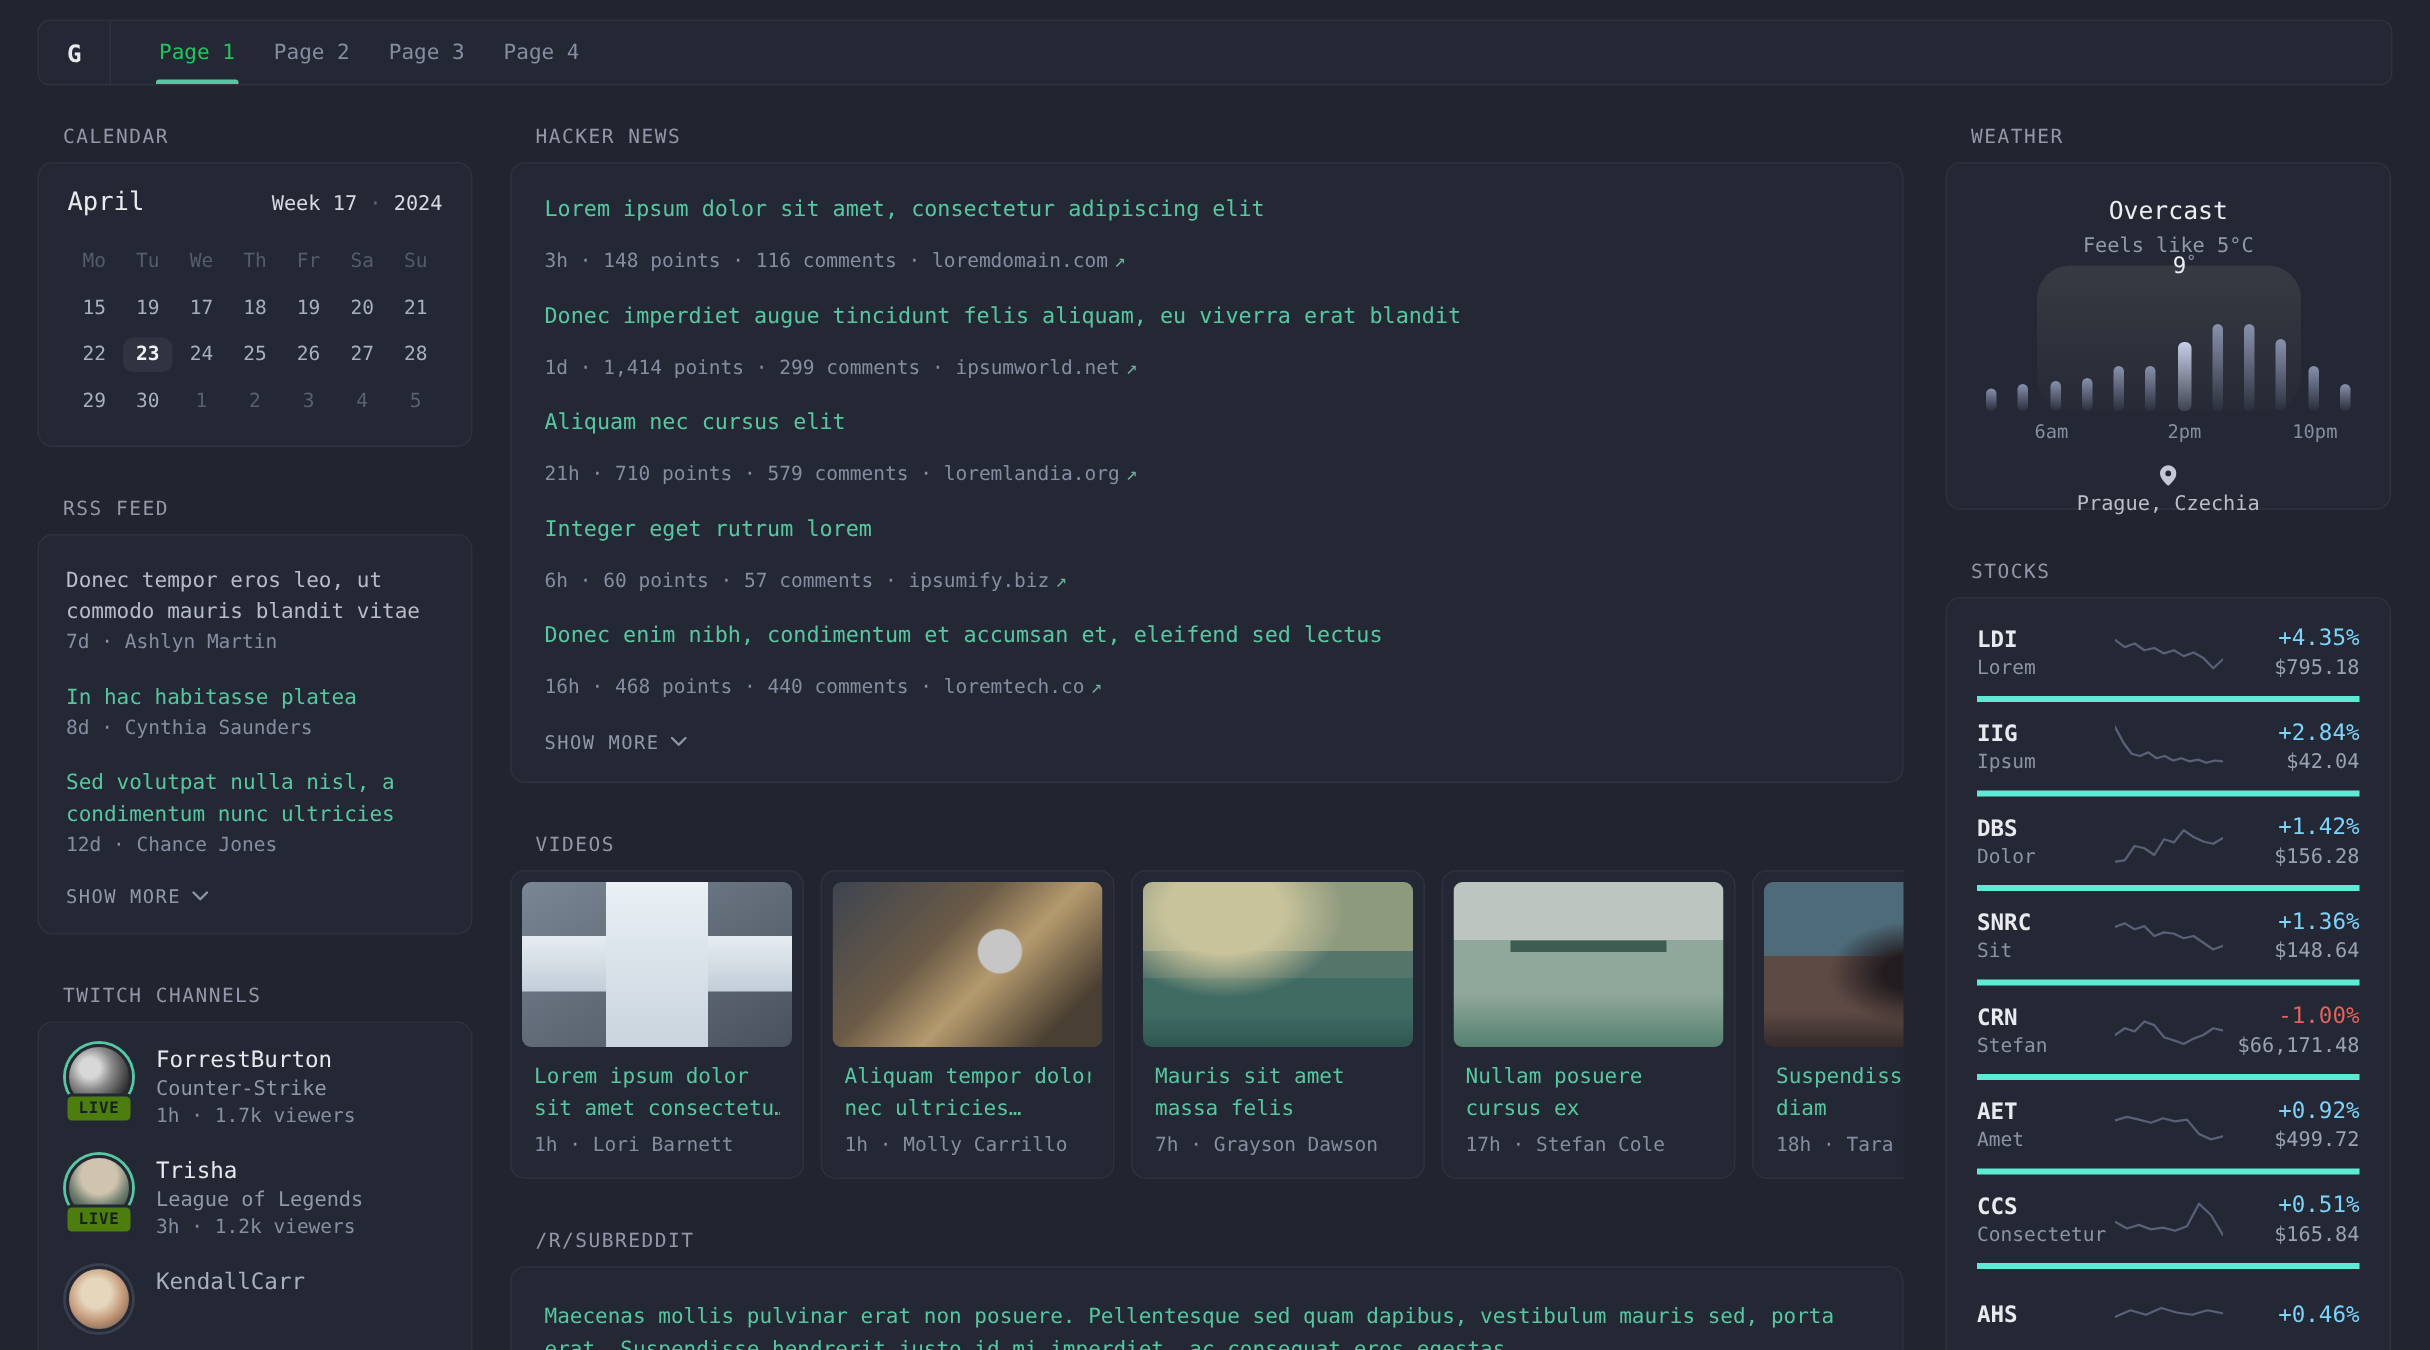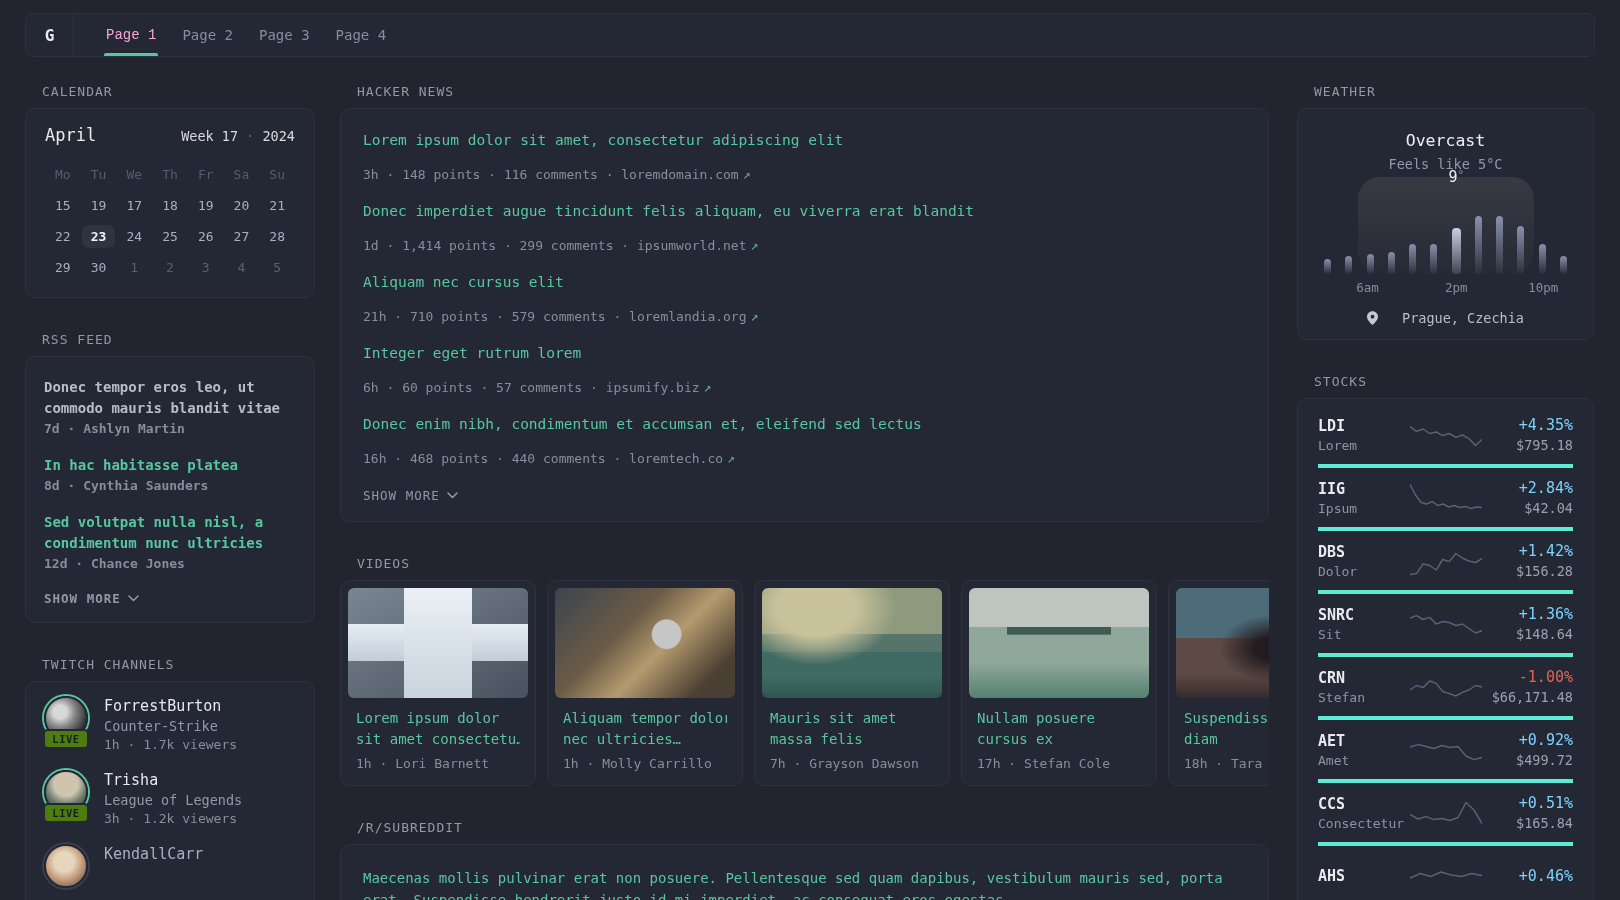--- a/index.html
+++ b/index.html
@@ -20,21 +20,21 @@
   .logo {
     width:48px; display:flex; align-items:center; justify-content:center;
     font-weight:bold; font-size:16px; color:#e8eaef;
     border-right:1px solid #2e3240;
   }
   .tabs { display:flex; align-items:stretch; margin-left:20px; }
   .tab {
     display:flex; align-items:center; padding:0 12px; margin-right:2px;
     color:#868da0; cursor:pointer; position:relative; font-size:14px;
   }
-  .tab.active { color:#f9a8d4;font-family:Liberation Mono, monospace; }
+  .tab.active { color:#22c55e; }
   .tab.active::after {
     content:""; position:absolute; left:10px; right:10px; bottom:0;
     height:3px; background:#57c7a1; border-radius:2px 2px 0 0;
   }
 
   
   .columns { display:flex; padding-top:27px; }
   .col-left  { width:290px; flex:0 0 290px; }
   .col-mid   { width:929px; flex:0 0 929px; margin-left:25px; }
   .col-right { width:297px; flex:0 0 297px; margin-left:28px; }
@@ -67,21 +67,21 @@
   .cal-grid > div { height:31px; display:flex; align-items:center; justify-content:center; font-size:13px; }
   .cal-dow { color:#565c6c; font-size:11.5px; }
   .cal-day { color:#a9afbe; }
   .cal-day.dimday { color:#5a6070; }
   .cal-day.selected span {
     background:#2f3440; color:#f0f2f5; font-weight:bold;
     padding:4px 9px; border-radius:7px;
   }
 
   
-  .rss-card { padding:20px 3px 16px 18px;font-weight:bold; }
+  .rss-card { padding:20px 3px 16px 18px; }
   .rss-item { margin-bottom:19px; }
   .rss-title { display:block; font-size:14px; line-height:21px; cursor:pointer; }
   .rss-title.muted { color:#b7bcc8; }
   .rss-item .meta { display:block; margin-top:2px; }
 
   
   .tw-card { padding:14px 16px; }
   .tw-row { display:flex; margin-bottom:18px; }
   .tw-left { width:48px; flex:0 0 48px; display:flex; flex-direction:column; align-items:center; }
   .avatar {
@@ -178,22 +178,22 @@
     background:linear-gradient(180deg,#c7cee6, rgba(199,206,230,0.15));
   }
   .wx-temp {
     position:absolute; top:-16px; left:54.4%; transform:translateX(-50%);
     color:#eceef2; font-size:15px;
   }
   .wx-temp .deg { color:#9298a8; font-size:11px; vertical-align:top; }
   .wx-times { position:relative; height:18px; margin-top:6px; }
   .wx-times span { position:absolute; transform:translateX(-50%); color:#868da0; font-size:12.5px; }
   .wx-loc {
-    display:flex; align-items:center; justify-content:center; gap:24px;
-    color:#b9bec9; font-size:13.5px; margin-top:12px;
+    display:flex; align-items:center; justify-content:center; gap:4px;
+    color:#b9bec9; font-size:13.5px; margin-top:12px;flex-direction:column;
   }
   .pin { color:#c3c8d4; }
 
   
   .stocks-card { padding:6px 20px; min-height:505px; }
   .stock-row {
     display:flex; align-items:center; height:63px; cursor:pointer;
     border-bottom:4px solid #5eead4;
   }
   .stock-row:last-child { border-bottom:none; }

